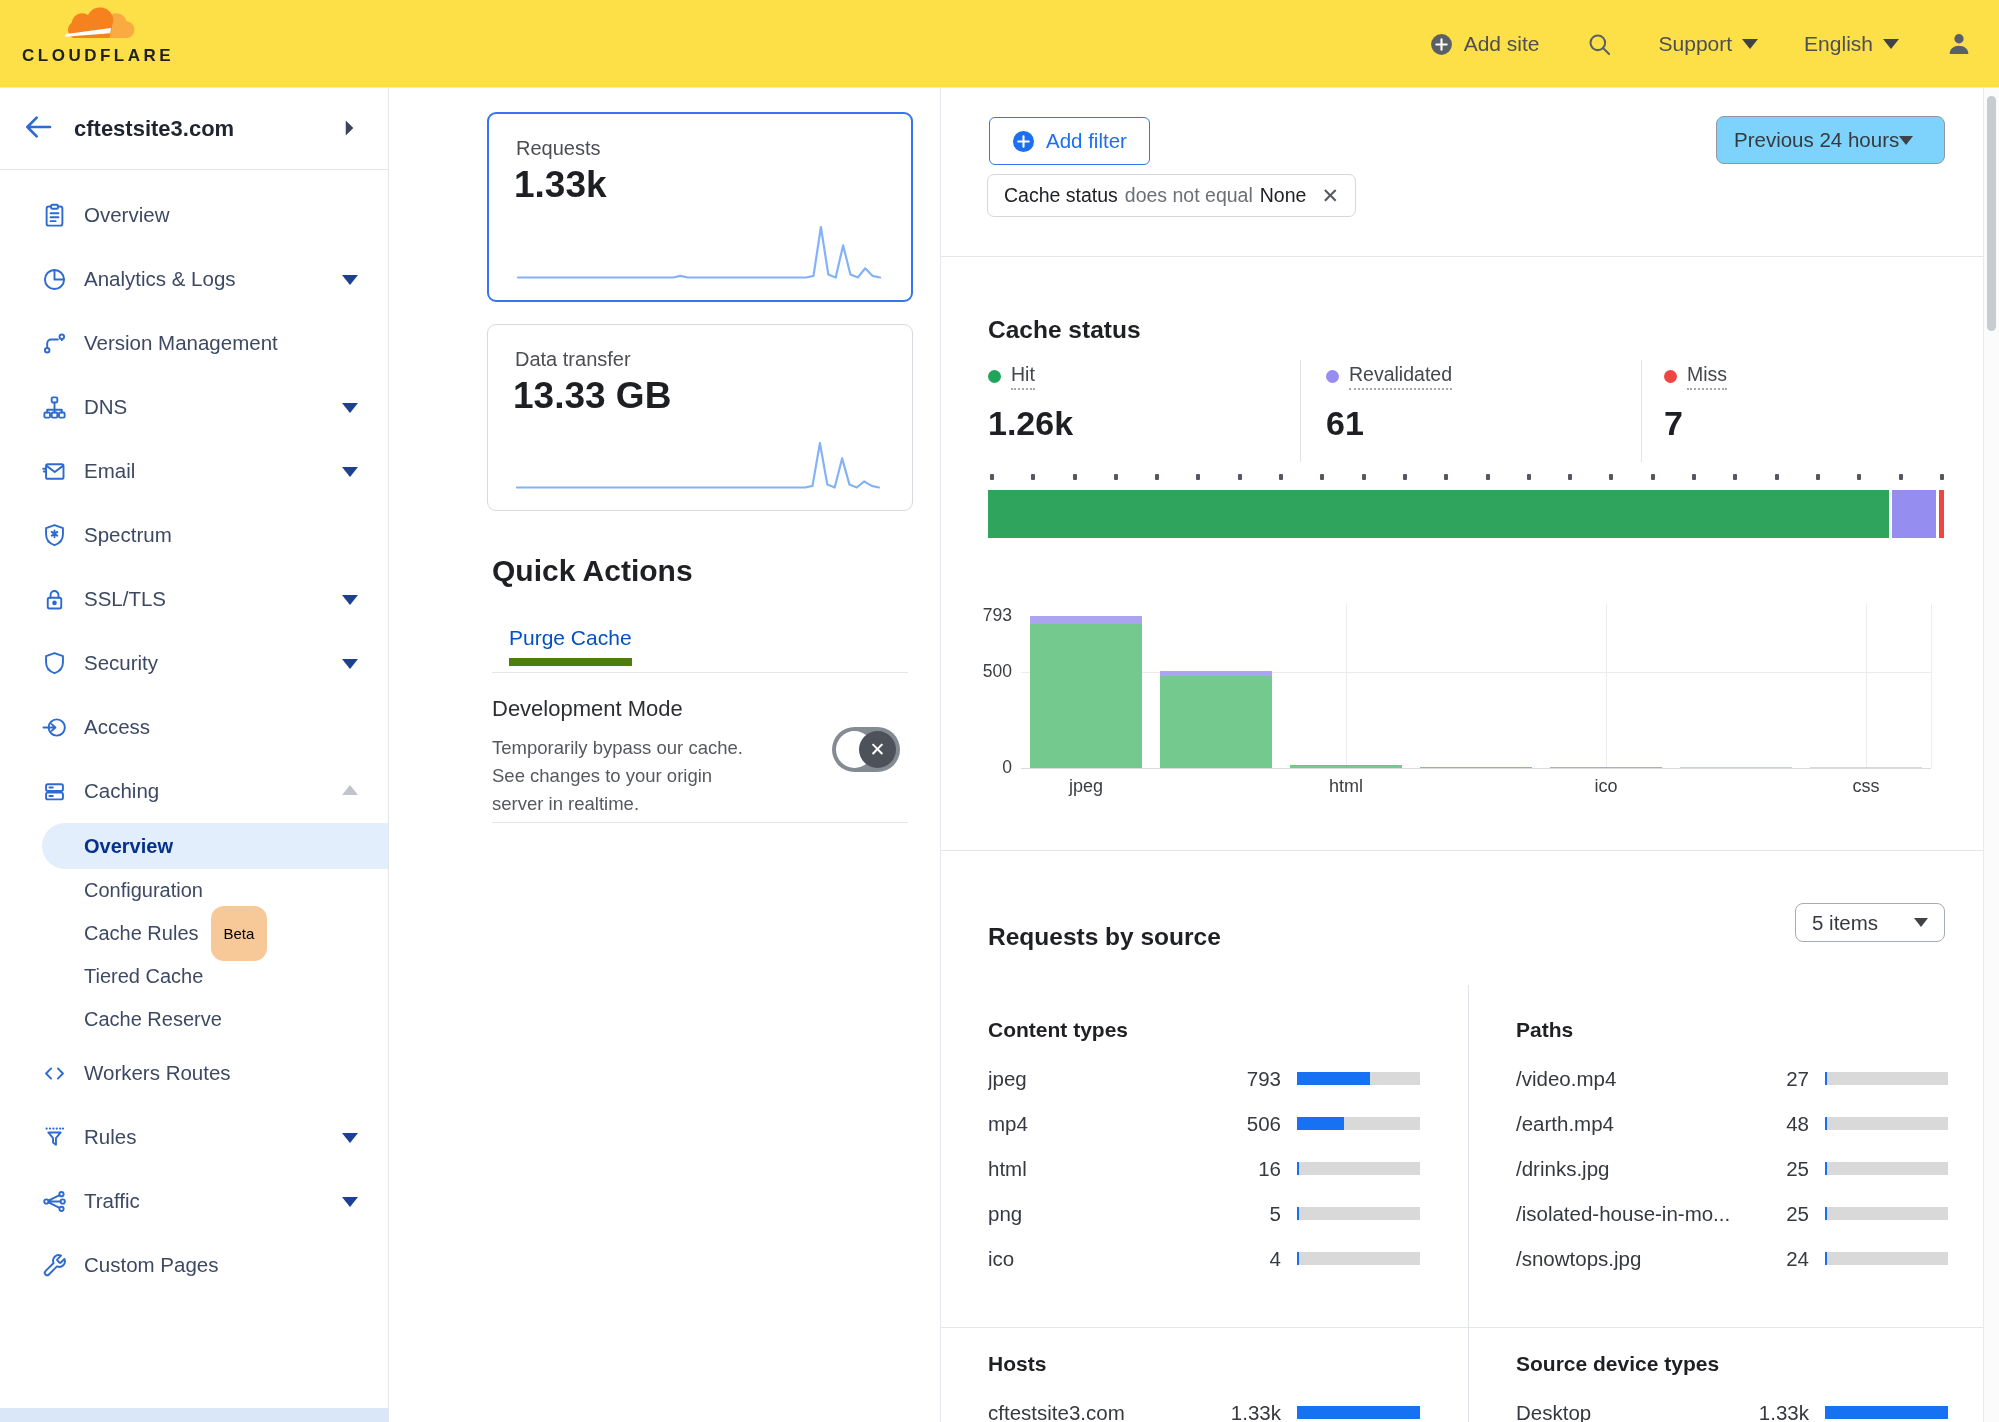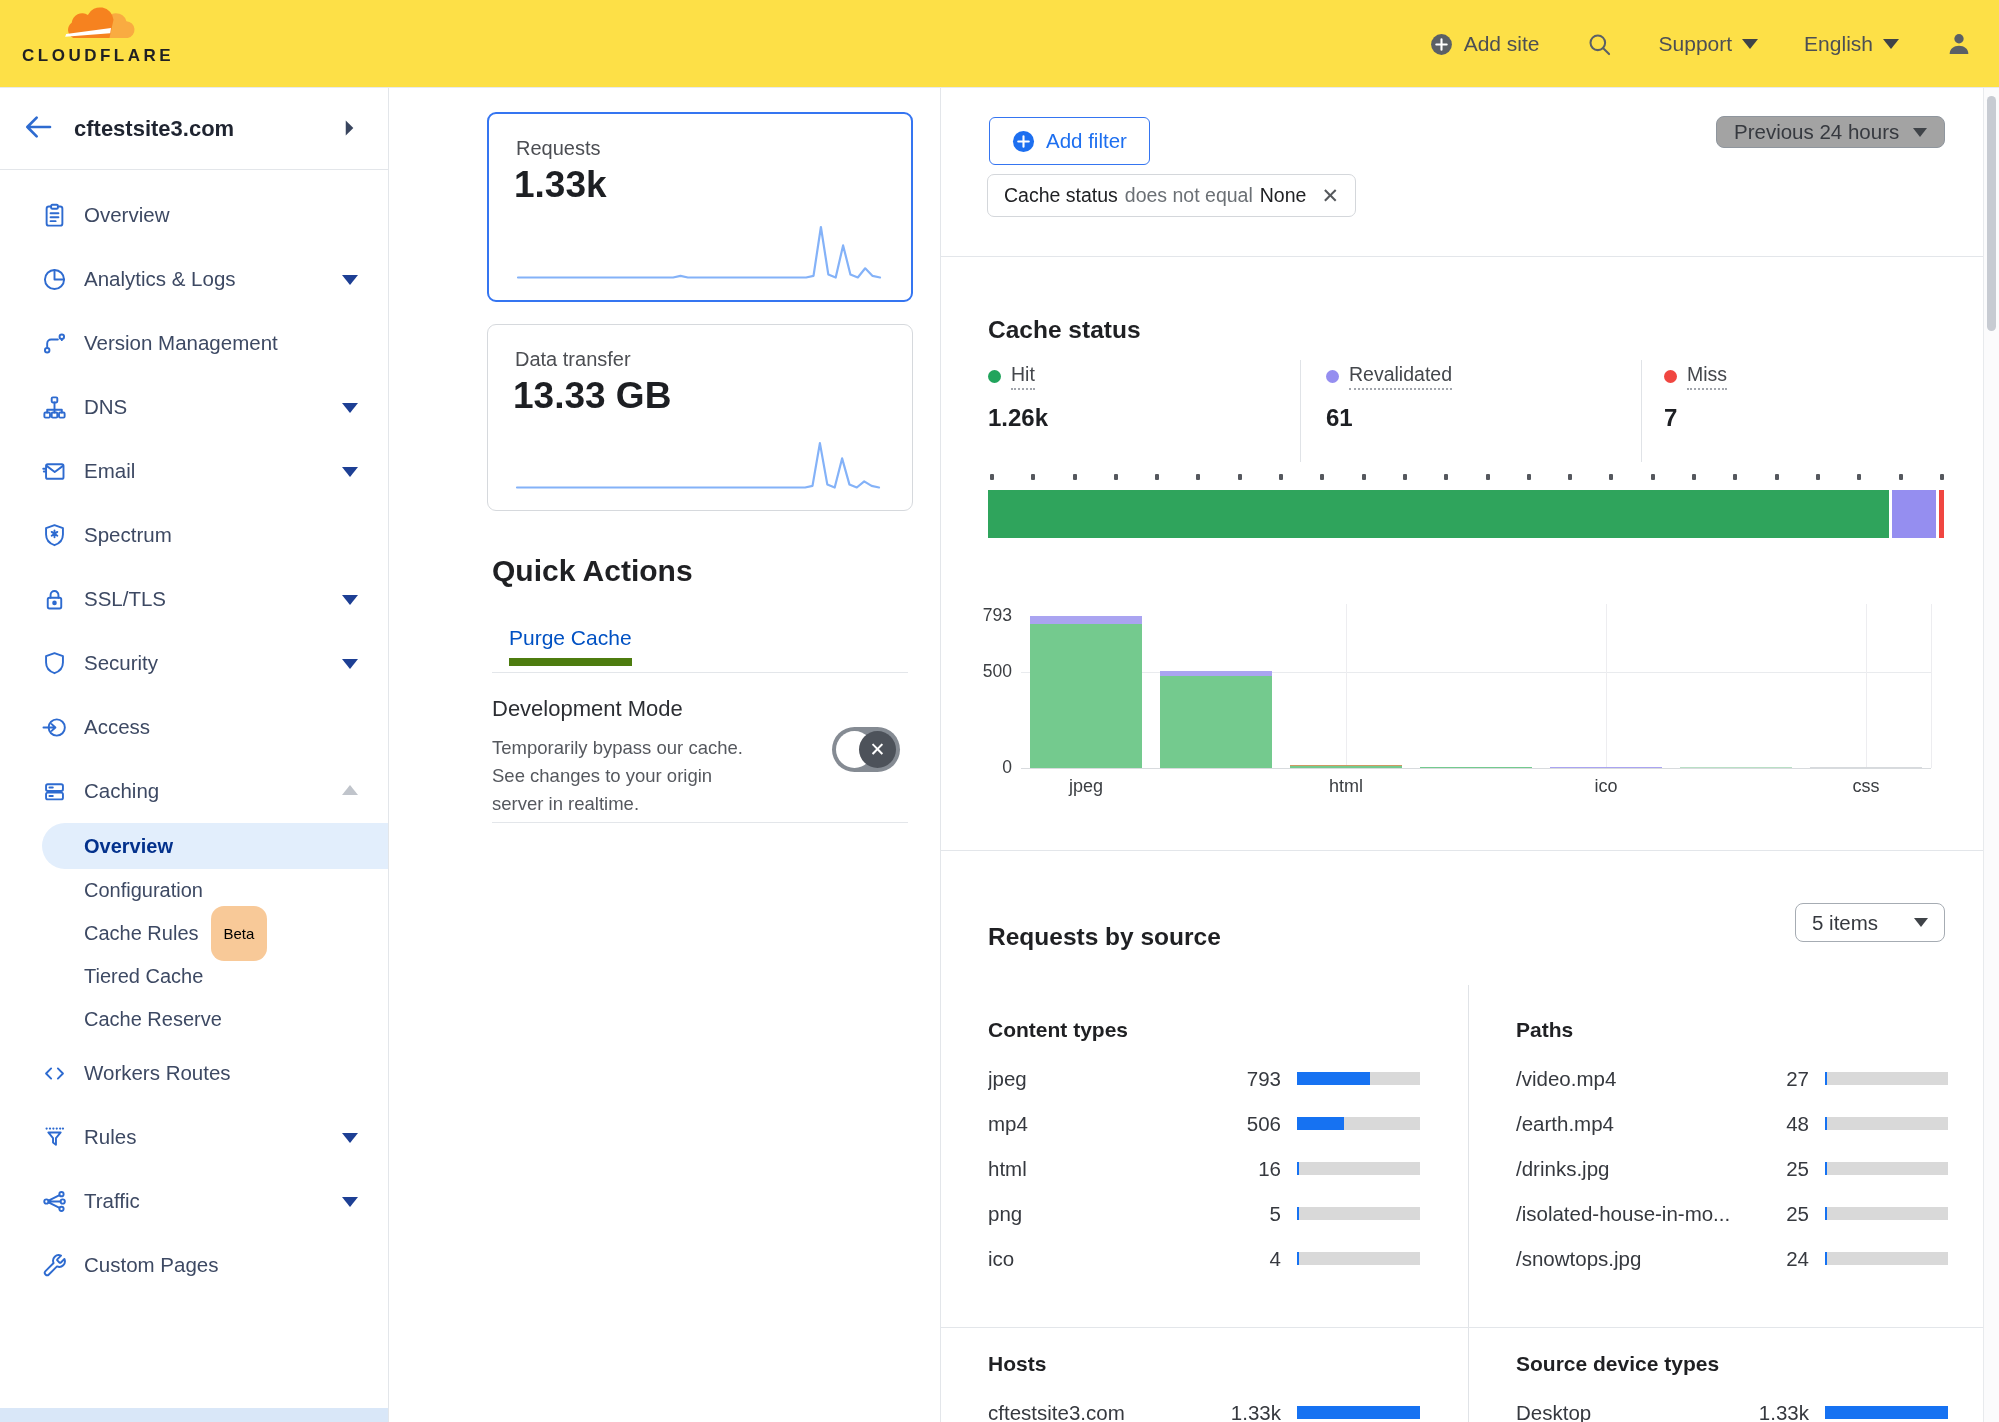--- a/index.html
+++ b/index.html
@@ -44,33 +44,33 @@
   .mid-div { position:absolute; left:103px; width:416px; height:1px; background:#e3e6ea; }
   .dev-title { position:absolute; left:103px; top:608px; font-size:22px; color:#2c2e33; }
   .dev-desc { position:absolute; left:103px; top:646px; width:268px; font-size:18.5px; line-height:1.5; color:#55585e; }
   .toggle { position:absolute; left:443px; top:639px; width:68px; height:45px; background:#858b93; border-radius:23px; cursor:pointer; }
   .knob { position:absolute; left:4px; top:4px; width:37px; height:37px; background:#fff; border-radius:50%; }
   .tog-x { position:absolute; right:4px; top:4px; width:37px; height:37px; background:#4d525a; border-radius:50%; color:#fff; font-size:19px; display:flex; align-items:center; justify-content:center; }
 
   
   .panel { position:absolute; left:941px; top:88px; width:1042px; height:1334px; }
   .addfilter { position:absolute; left:48px; top:29px; height:48px; padding:0 22px; border:1.5px solid #3575f1; border-radius:6px; background:#fff; display:flex; align-items:center; gap:11px; font-size:20.5px; color:#1d6ff0; cursor:pointer; }
-  .timerange { position:absolute; left:775px; top:28px; width:229px; height:32px; border:1px solid #8f969e; border-radius:8px; background:#a3a3a3; display:flex; align-items:center; justify-content:space-between; padding:0 17px; font-size:20.5px; color:#36393f; cursor:pointer; }
+  .timerange { position:absolute; left:775px; top:28px; width:229px; height:48px; border:1px solid #8f969e; border-radius:8px; background:#7dd3fc; display:flex; align-items:center; justify-content:flex-start; padding:0 17px; font-size:20.5px; color:#36393f; cursor:pointer; }
   .timerange .tri-dn { border-left-width:7px; border-right-width:7px; border-top-width:9px; }
   .chip { position:absolute; left:46px; top:86px; height:43px; border:1px solid #d4d7db; border-radius:7px; display:flex; align-items:center; padding:0 16px; gap:7px; font-size:19.5px; color:#202124; background:#fff; cursor:pointer; }
   .chip .op { color:#6b7075; }
   .chip .x { margin-left:8px; font-size:21px; color:#55585c; cursor:pointer; }
   .hdiv { position:absolute; left:0; width:1042px; height:1px; background:#e3e6ea; }
   .sec-head { position:absolute; left:47px; font-size:24.5px; font-weight:700; color:#1f2023; }
 
   .stat { position:absolute; top:275px; }
   .stat .lab { display:flex; align-items:center; gap:10px; font-size:19.5px; color:#44474c; }
   .stat .dot { width:13px; height:13px; border-radius:50%; }
   .stat .lab span { border-bottom:2px dotted #a2a6ad; padding-bottom:2px; cursor:pointer; }
-  .stat .val { margin-top:14px; font-size:24px; font-weight:700; color:#1d1f23; }
+  .stat .val { margin-top:14px; font-size:34px; font-weight:700; color:#1d1f23; }
   .vdiv { position:absolute; width:1px; background:#e0e3e7; }
 
   .ticks { position:absolute; left:49px; top:386px; width:954px; display:flex; justify-content:space-between; }
   .ticks i { width:4px; height:6px; background:#55585e; border-radius:1px; }
   .stackbar { position:absolute; left:47px; top:402px; width:956px; height:48px; display:flex; }
   .stackbar i { display:block; height:100%; }
 
   .histo { position:absolute; left:0; top:512px; width:1003px; height:205px; }
   .histo .ylab { position:absolute; width:71px; text-align:right; font-size:17.5px; color:#3b3e42; }
   .histo .xlab { position:absolute; top:176px; width:130px; text-align:center; font-size:18px; color:#3b3e42; }

